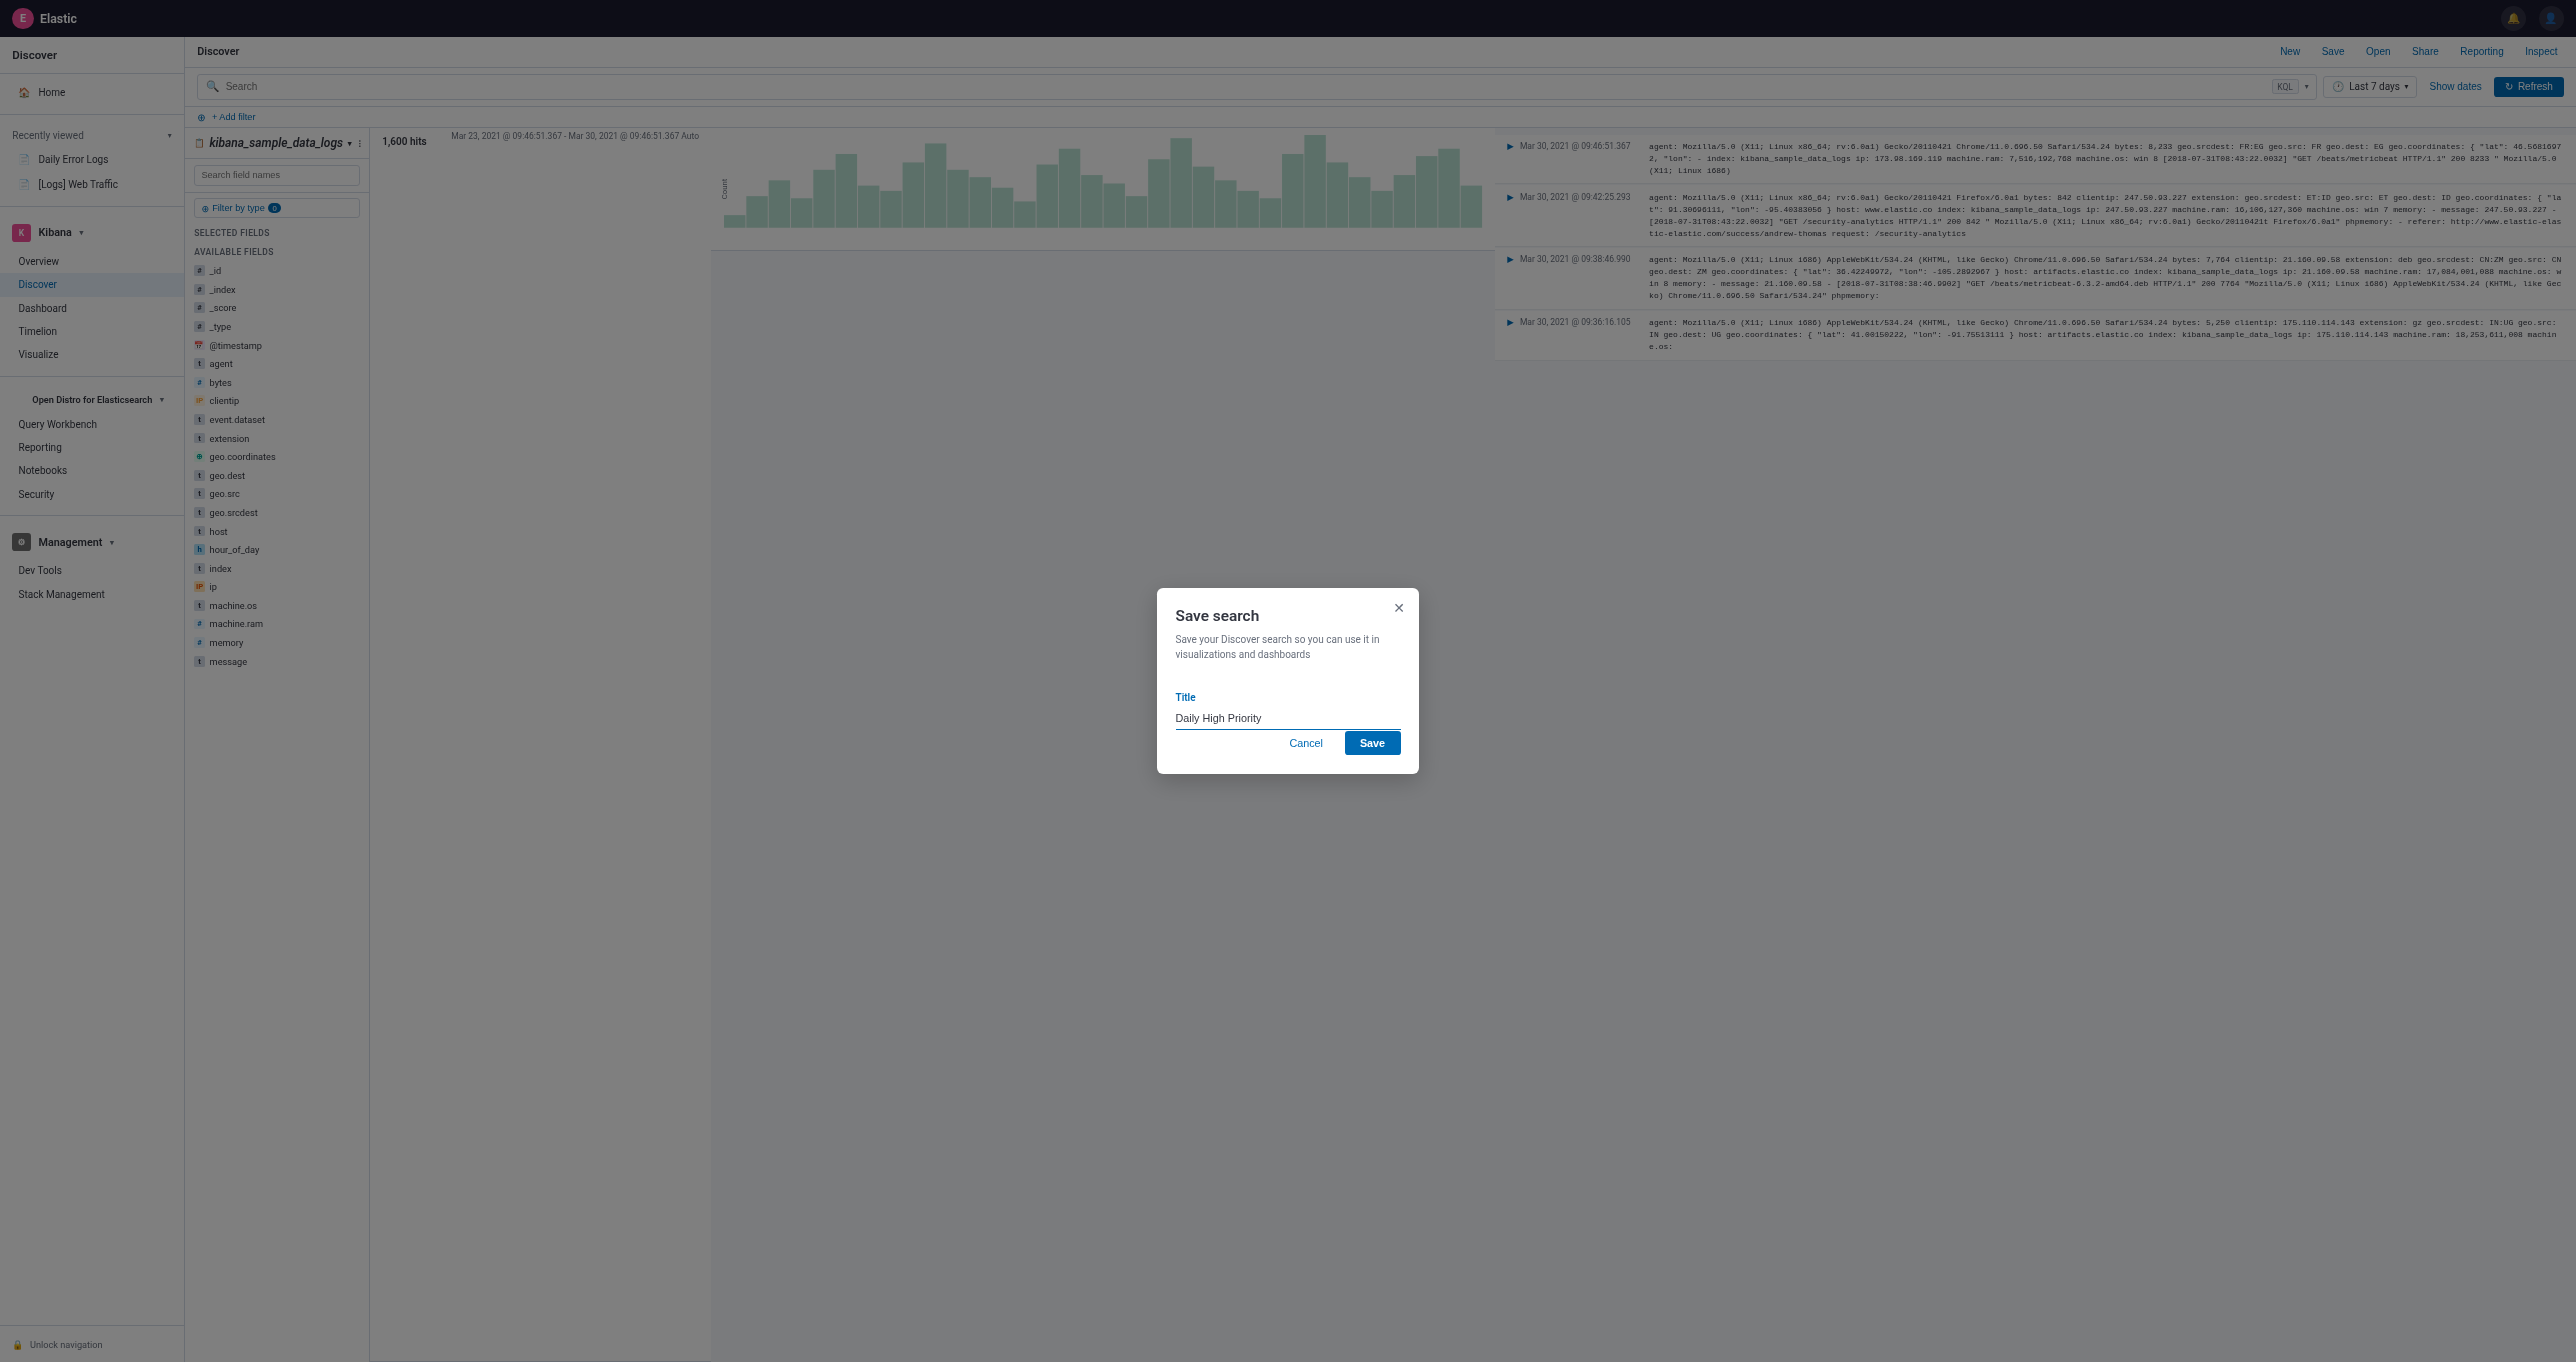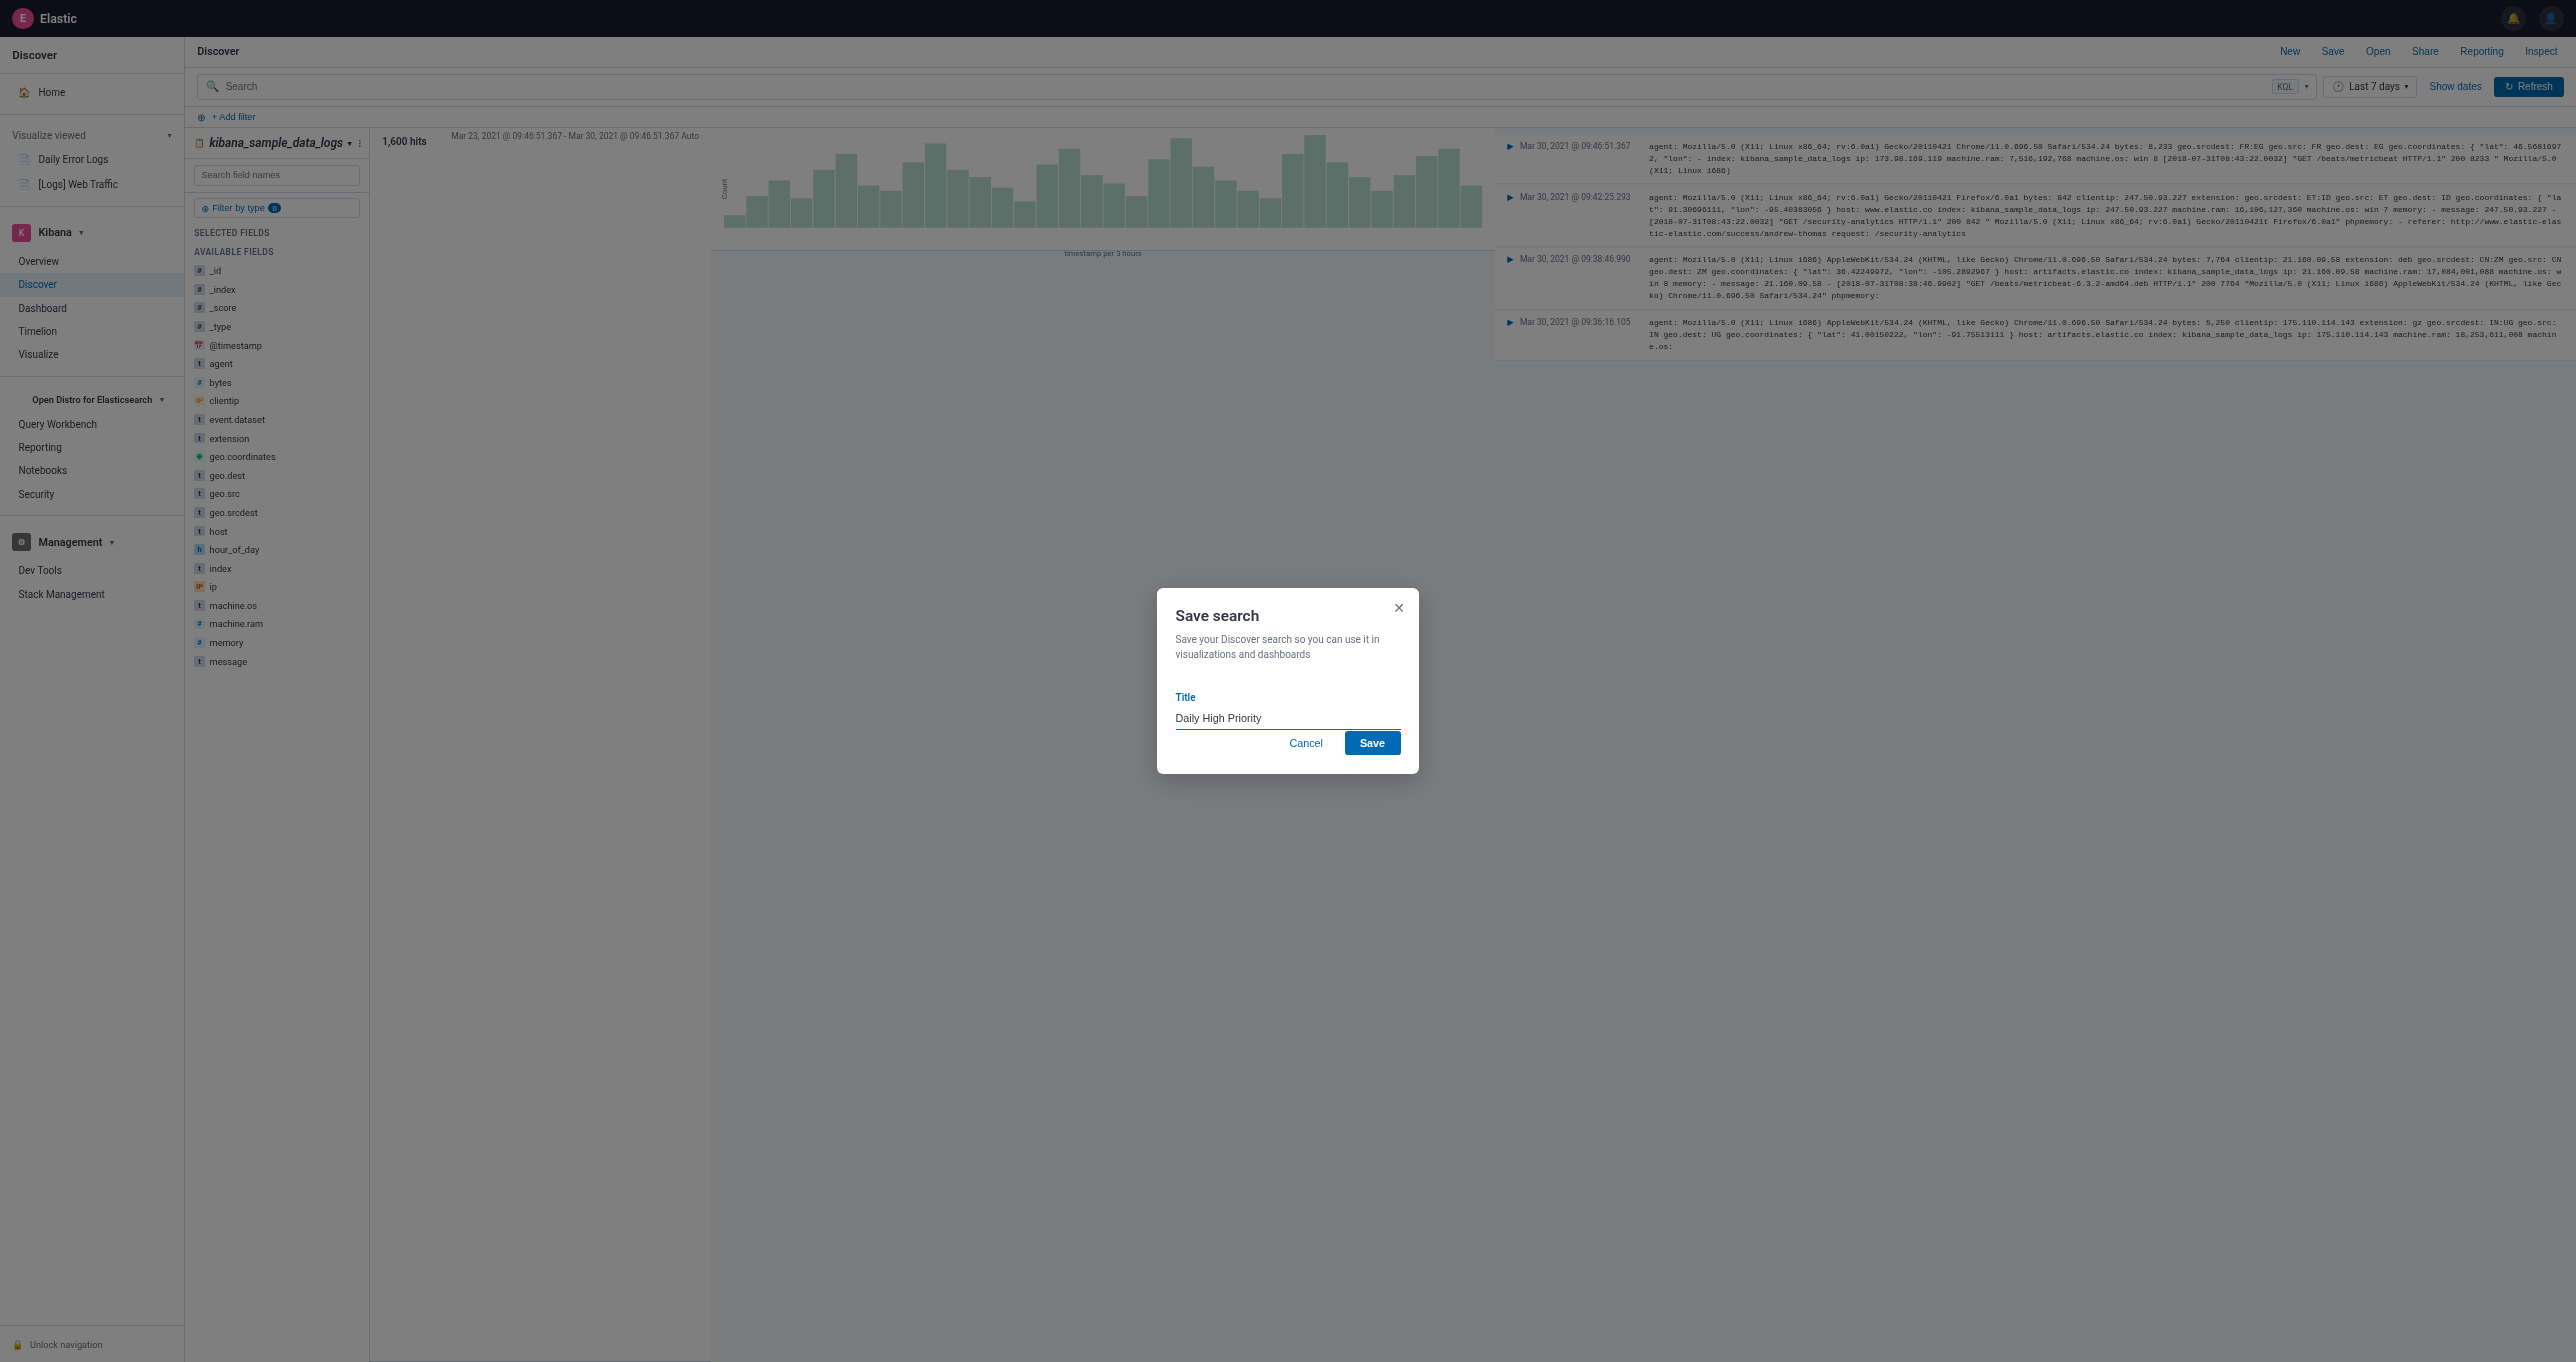--- a/index.html
+++ b/index.html
@@ -562,21 +562,21 @@
       <div class="sidebar-item">
         <span class="sidebar-item-icon">🏠</span>
         <span>Home</span>
       </div>
     </div>
 
     <div class="sidebar-divider"></div>
 
     <div class="sidebar-section">
       <div class="sidebar-section-header">
-        <span>Visualize viewed</span>
+        <span>Recently viewed</span>
         <span class="chevron">▾</span>
       </div>
       <div class="sidebar-item">
         <span class="sidebar-item-icon">📄</span>
         <span>Daily Error Logs</span>
       </div>
       <div class="sidebar-item">
         <span class="sidebar-item-icon">📄</span>
         <span>[Logs] Web Traffic</span>
       </div>
@@ -842,21 +842,20 @@
                 <rect x="688.2352941176471" y="0" width="25.470588235294116" height="110" fill="#a7d9c8" opacity="0.8"></rect>
                 <rect x="714.7058823529411" y="32.5" width="25.470588235294116" height="77.5" fill="#a7d9c8" opacity="0.8"></rect>
                 <rect x="741.1764705882352" y="50.00000000000001" width="25.470588235294116" height="59.99999999999999" fill="#a7d9c8" opacity="0.8"></rect>
                 <rect x="767.6470588235294" y="66.25" width="25.470588235294116" height="43.75" fill="#a7d9c8" opacity="0.8"></rect>
                 <rect x="794.1176470588234" y="47.49999999999999" width="25.470588235294116" height="62.50000000000001" fill="#a7d9c8" opacity="0.8"></rect>
                 <rect x="820.5882352941176" y="25" width="25.470588235294116" height="85" fill="#a7d9c8" opacity="0.8"></rect>
                 <rect x="847.0588235294117" y="16.25" width="25.470588235294116" height="93.75" fill="#a7d9c8" opacity="0.8"></rect>
                 <rect x="873.5294117647059" y="60" width="25.470588235294116" height="50" fill="#a7d9c8" opacity="0.8"></rect>
               </g>
           </svg>
-          <div style="text-align:center;font-size:7.7px;color:#69707d;margin-top:1.5px;">timestamp per 3 hours</div>
         </div>
 
         <div class="results-list">
           <div class="result-item">
             <span class="result-expand">▶</span>
             <span class="result-timestamp">Mar 30, 2021 @ 09:46:51.367</span>
             <span class="result-content">agent: Mozilla/5.0 (X11; Linux x86_64; rv:6.0a1) Gecko/20110421 Chrome/11.0.696.50 Safari/534.24 bytes: 8,233 geo.srcdest: FR:EG geo.src: FR geo.dest: EG geo.coordinates: { "lat": 46.56816972, "lon": - index: kibana_sample_data_logs ip: 173.98.169.119 machine.ram: 7,516,192,768 machine.os: win 8 [2018-07-31T08:43:22.0032] "GET /beats/metricbeat HTTP/1.1" 200 8233 " Mozilla/5.0 (X11; Linux i686)</span>
           </div>
           <div class="result-item">
             <span class="result-expand">▶</span>

